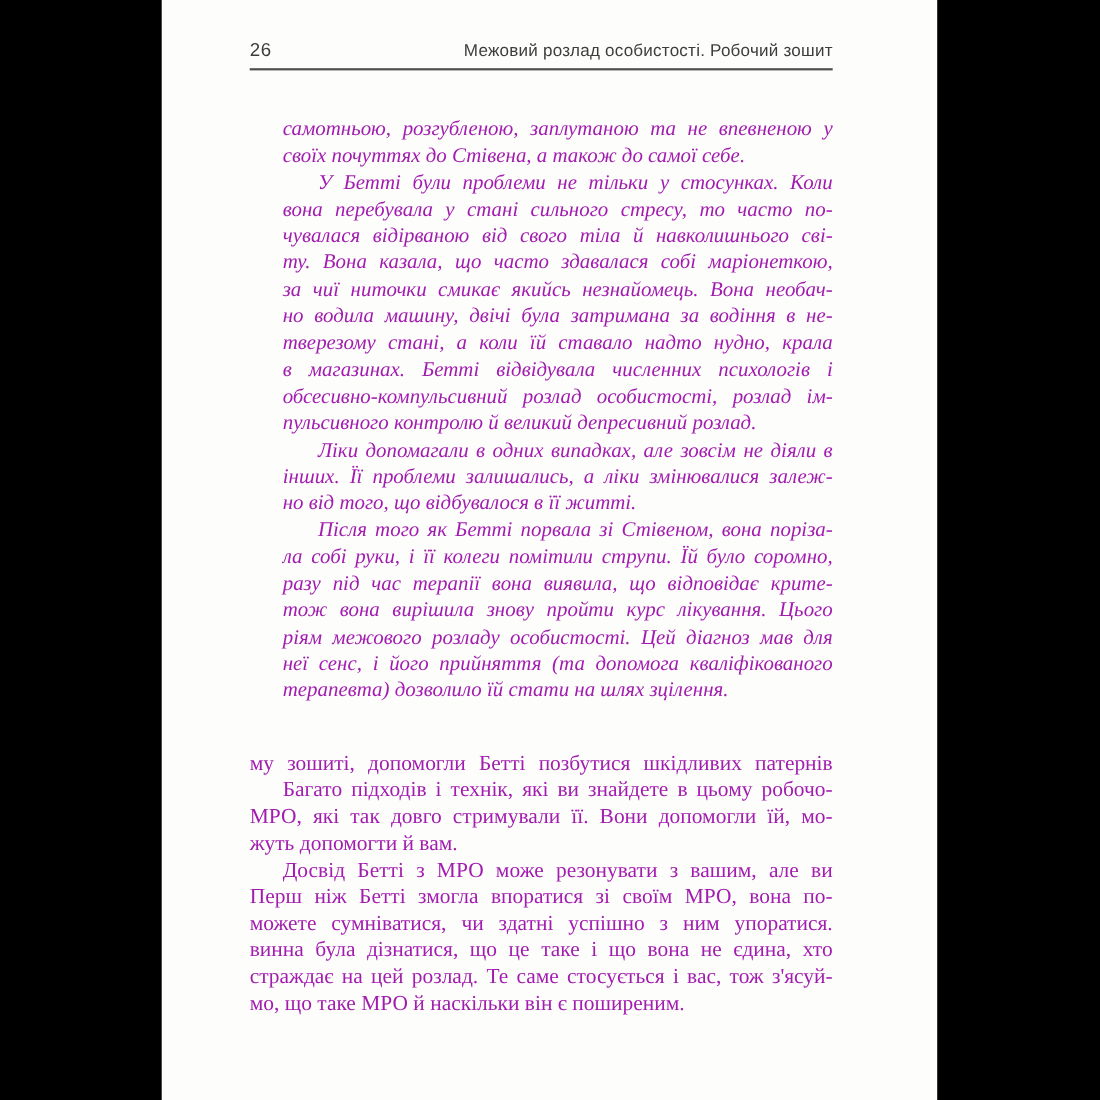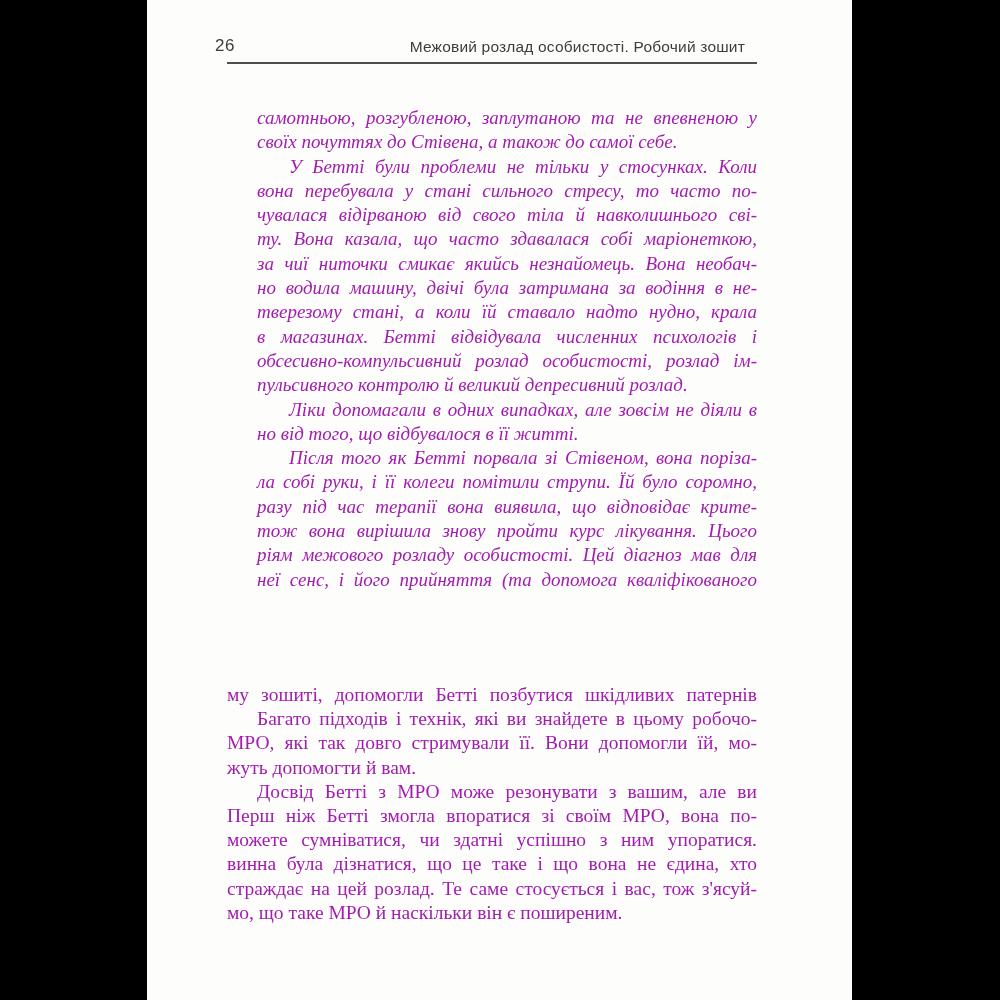--- a/index.html
+++ b/index.html
@@ -15,21 +15,21 @@
     position: absolute;
     left: 147px;
     top: 0;
     width: 705px;
     height: 1000px;
     background: #fdfdfc;
   }
   .header {
     position: absolute;
     top: 36px;
-    left: 68px;
+    left: 80px;
     width: 530px;
     display: flex;
     justify-content: space-between;
     align-items: flex-end;
     font-family: "Liberation Sans", sans-serif;
     color: #3d3d3d;
   }
   .page-number {
     font-size: 17px;
     font-style: normal;
@@ -96,27 +96,29 @@
         <div class="line">вона перебувала у стані сильного стресу, то часто по-</div>
         <div class="line">чувалася відірваною від свого тіла й навколишнього сві-</div>
         <div class="line">ту. Вона казала, що часто здавалася собі маріонеткою,</div>
         <div class="line">за чиї ниточки смикає якийсь незнайомець. Вона необач-</div>
         <div class="line">но водила машину, двічі була затримана за водіння в не-</div>
         <div class="line">тверезому стані, а коли їй ставало надто нудно, крала</div>
         <div class="line">в магазинах. Бетті відвідувала численних психологів і</div>
         <div class="line">обсесивно-компульсивний розлад особистості, розлад ім-</div>
         <div class="line last">пульсивного контролю й великий депресивний розлад.</div>
         <div class="line indent">Ліки допомагали в одних випадках, але зовсім не діяли в</div>
+        <div class="line">інших. Її проблеми залишались, а ліки змінювалися залеж-</div>
         <div class="line last">но від того, що відбувалося в її житті.</div>
         <div class="line indent">Після того як Бетті порвала зі Стівеном, вона поріза-</div>
         <div class="line">ла собі руки, і її колеги помітили струпи. Їй було соромно,</div>
         <div class="line">разу під час терапії вона виявила, що відповідає крите-</div>
         <div class="line">тож вона вирішила знову пройти курс лікування. Цього</div>
         <div class="line">ріям межового розладу особистості. Цей діагноз мав для</div>
         <div class="line">неї сенс, і його прийняття (та допомога кваліфікованого</div>
+        <div class="line last">терапевта) дозволило їй стати на шлях зцілення.</div>
       </div>
 
     <div class="textblock body-text">
         <div class="line">му зошиті, допомогли Бетті позбутися шкідливих патернів</div>
         <div class="line indent">Багато підходів і технік, які ви знайдете в цьому робочо-</div>
         <div class="line">МРО, які так довго стримували її. Вони допомогли їй, мо-</div>
         <div class="line last">жуть допомогти й вам.</div>
         <div class="line indent">Досвід Бетті з МРО може резонувати з вашим, але ви</div>
         <div class="line">Перш ніж Бетті змогла впоратися зі своїм МРО, вона по-</div>
         <div class="line">можете сумніватися, чи здатні успішно з ним упоратися.</div>

